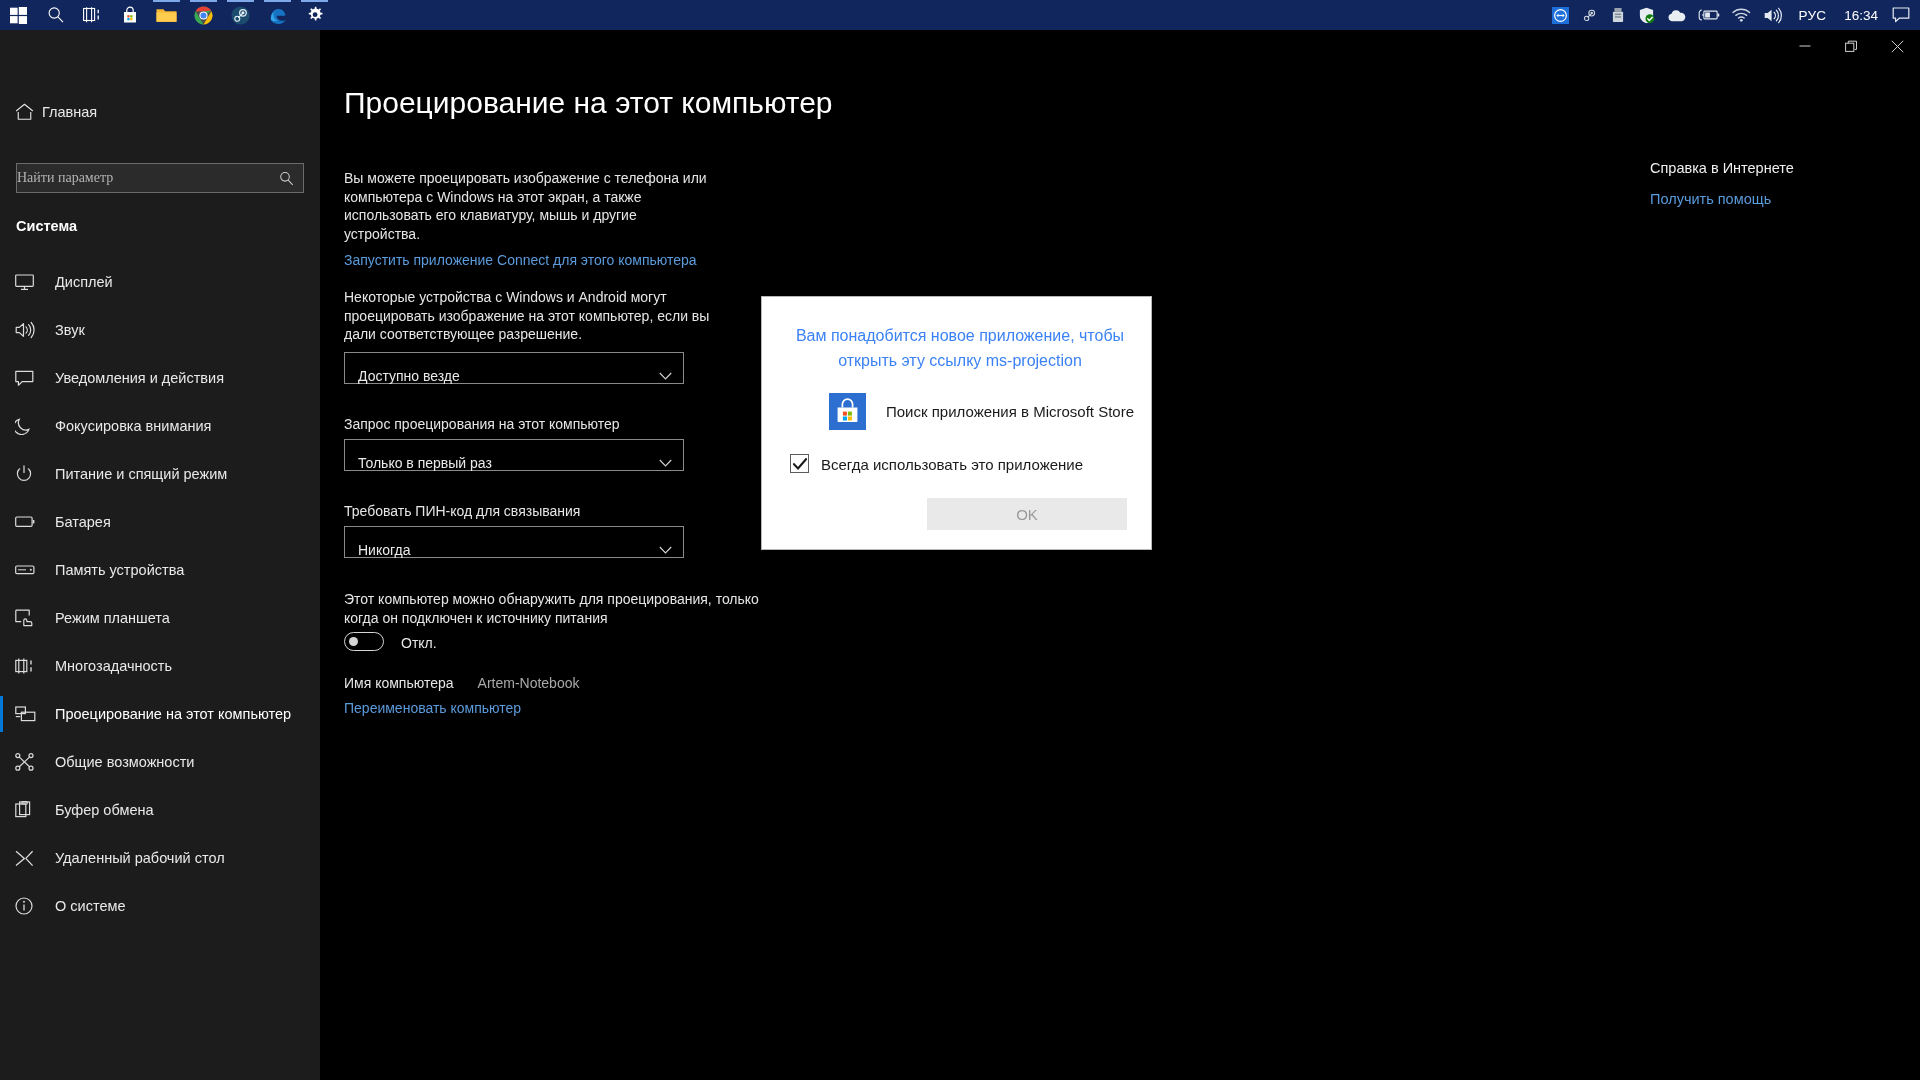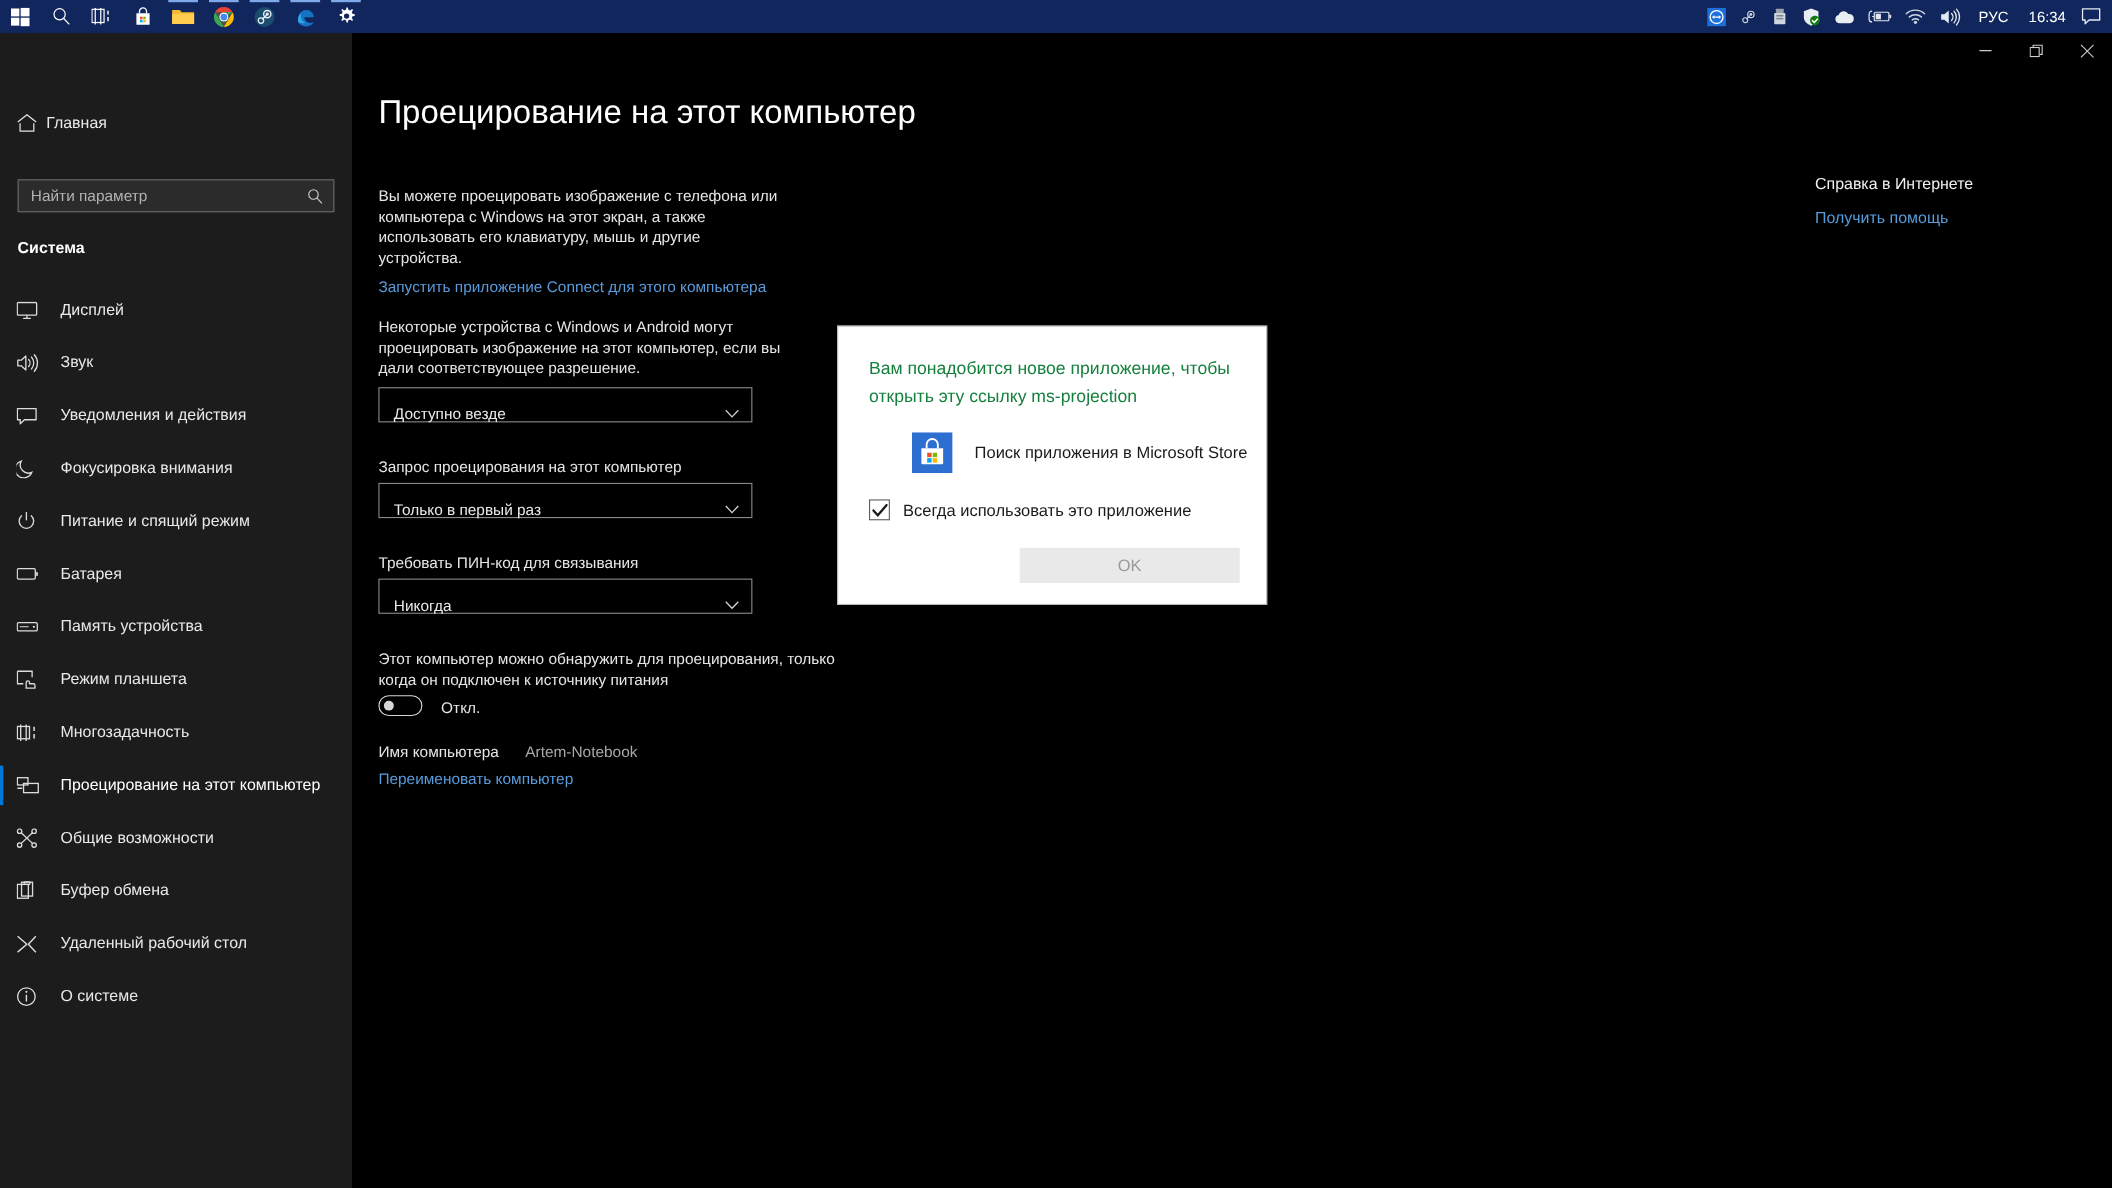--- a/index.html
+++ b/index.html
@@ -56,22 +56,21 @@
   }
   .home-row .lbl { color: #e9e9e9; font-size: 14.5px; margin-left: 27px; }
 
   #searchbox {
     position: absolute; left: 16px; top: 133px; width: 288px; height: 30px;
     background: #2b2b2b; border: 1px solid #6b6b6b;
     display: flex; align-items: center;
   }
   #searchbox input {
     flex: 1; background: transparent; border: none; outline: none;
-    color: #e0e0e0; font-size: 14px; font-family: Liberation Sans, sans-serif;
-    padding-left: 11px;
+    color: #e0e0e0; font-size: 14px; font-family: Liberation Serif, serif;
   }
   #searchbox input::placeholder { color: #b3b3b3; }
   #searchbox .s-icon { padding-right: 9px; display:flex; align-items:center; }
 
   .group-head {
     position: absolute; left: 16px; top: 188px;
     color: #fff; font-size: 14.5px; font-weight: bold;
   }
 
   #navlist { position: absolute; left: 0; top: 228px; width: 384px; }
@@ -115,21 +114,21 @@
   #helppanel .h-title { position: absolute; left: 0; top: 130px; color: #f0f0f0; font-size: 14.5px; }
   #helppanel .h-link { position: absolute; left: 0; top: 161px; color: #5a9bdc; font-size: 14.5px; }
 
   
   #dialog {
     position: absolute; left: 761px; top: 266px; width: 391px; height: 254px;
     background: #ffffff; border: 1px solid #b7b7b7;
   }
   #dialog .dlg-title {
     position: absolute; left: 28px; top: 26px; width: 340px;
-    color: #15803d; font-size: 16px; line-height: 25px; font-weight: 400;
+    color: #3b82f6; font-size: 16px; line-height: 25px; font-weight: 400; text-align: center;
   }
   #dialog .app-row { position: absolute; left: 28px; top: 96px; display: flex; align-items: center; padding-left: 39px; }
   #dialog .app-row .app-name { color: #1a1a1a; font-size: 15px; margin-left: 20px; }
   #dialog .chk-row { position: absolute; left: 28px; top: 157px; display: flex; align-items: flex-end; }
   #dialog .chk {
     width: 19px; height: 19px; border: 1px solid #5c5c5c; background:#fff;
     display:flex; align-items:center; justify-content:center;
   }
   #dialog .chk-row .chk-lbl { color: #1a1a1a; font-size: 15px; margin-left: 12px; }
   #dialog .ok-btn {

